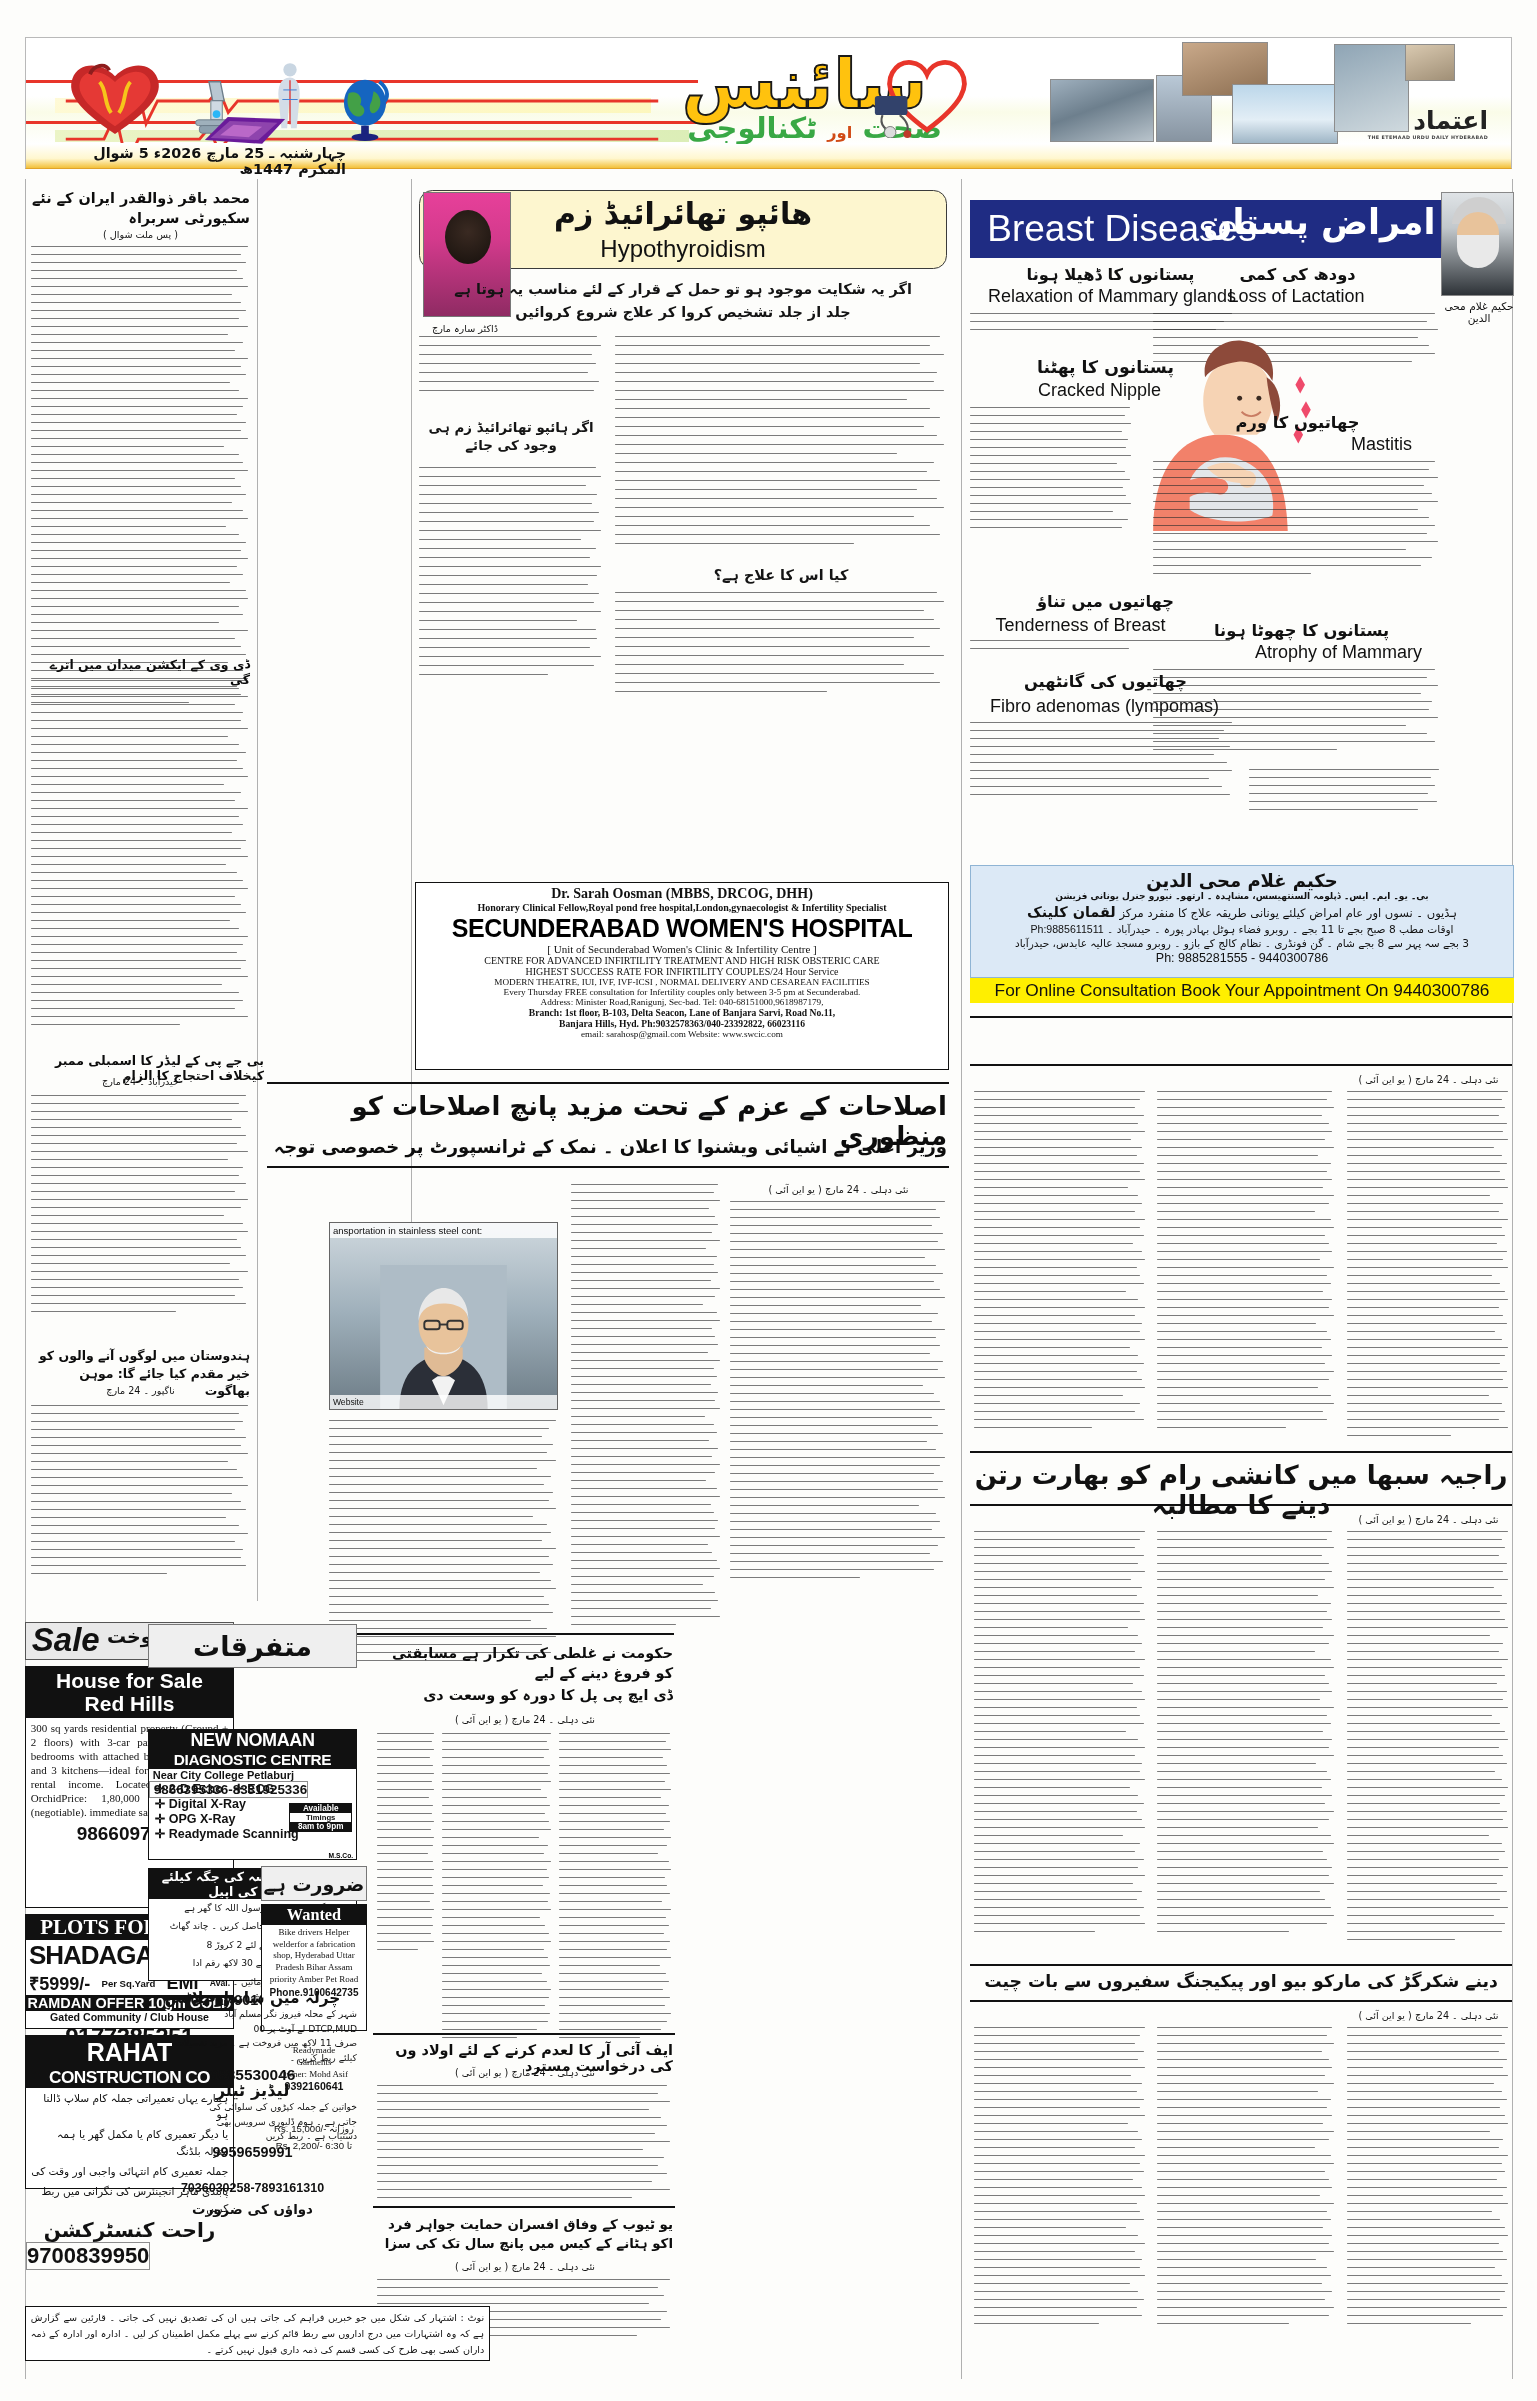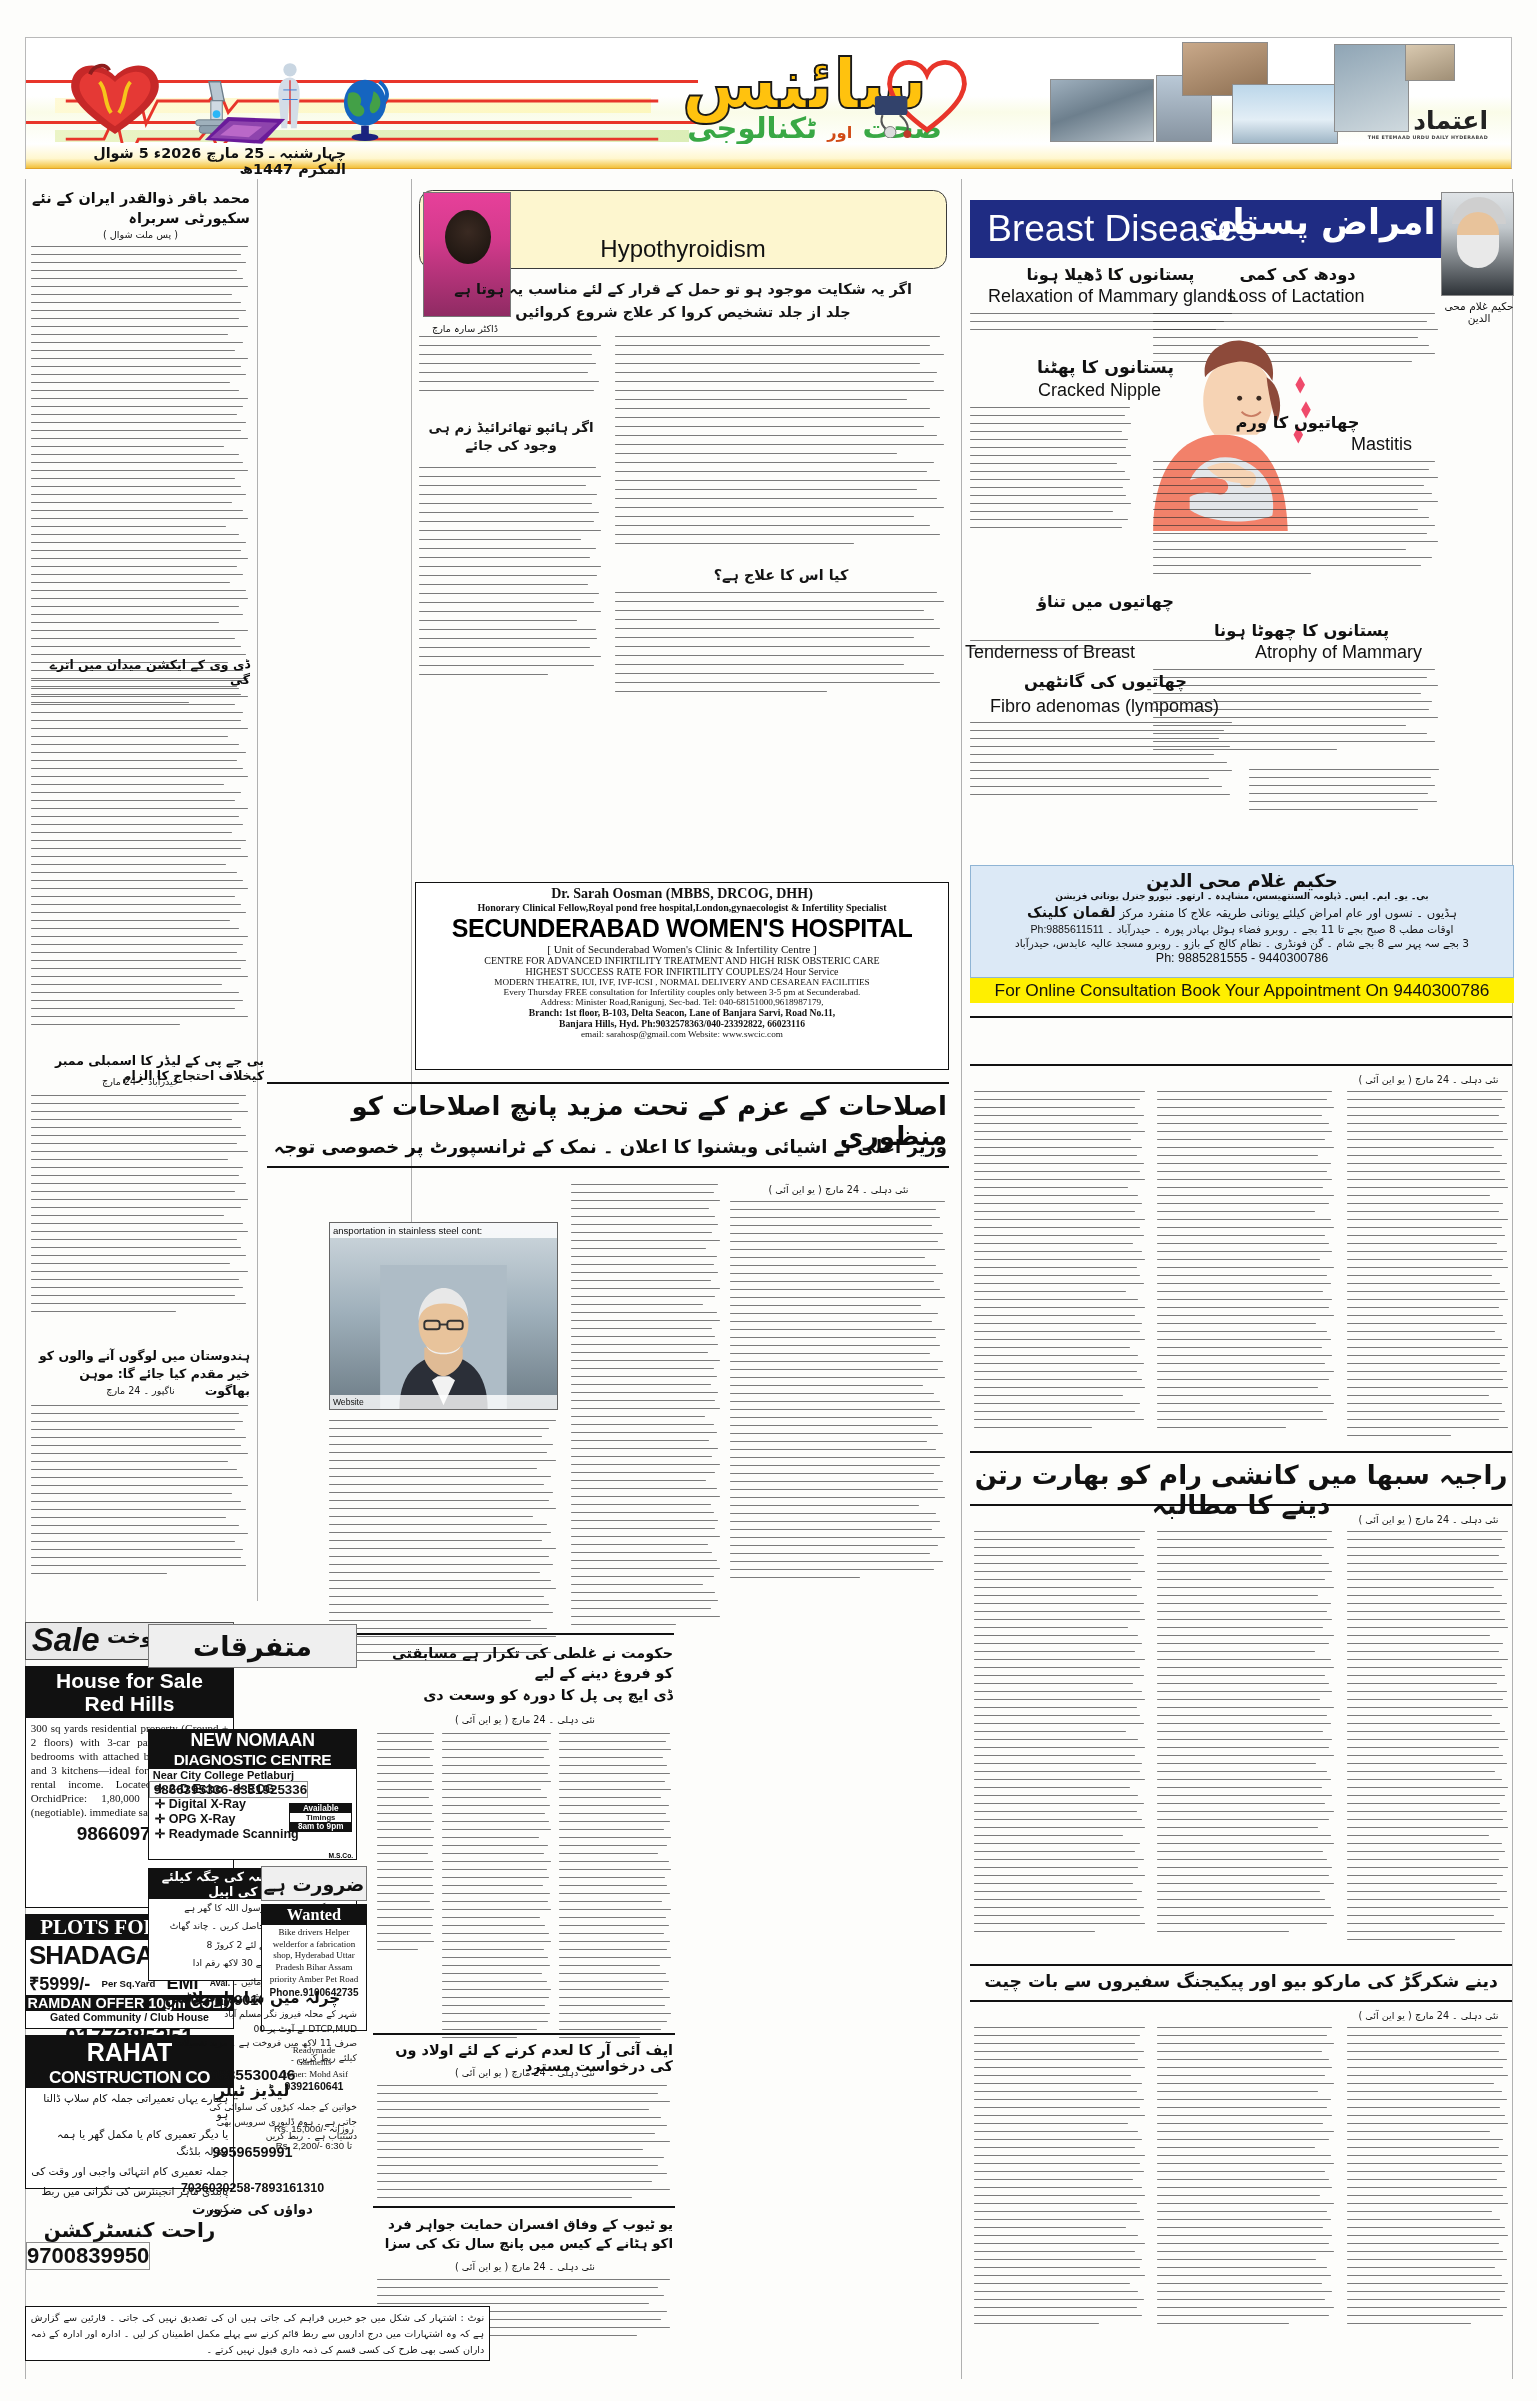--- a/index.html
+++ b/index.html
@@ -454,20 +454,21 @@
   <div class="datestrip"></div>
   <div class="datetext">چہارشنبہ ـ 25 مارچ 2026ء 5 شوال المکرم 1447ھ</div>
 
   <div class="vrule" style="left:257px; top:179px; height:1422px;"></div>
   <div class="vrule" style="left:411px; top:179px; height:1114px;"></div>
   <div class="vrule" style="left:961px; top:179px; height:2200px;"></div>
   <div class="vrule" style="left:25px;  top:179px; height:2200px;"></div>
   <div class="vrule" style="left:1512px;top:179px; height:2200px;"></div>
 
   <div class="hypo-box">
+    <div class="hypo-ur">ھائپو تھائرائیڈ زم</div>
     <div class="hypo-en">Hypothyroidism</div>
   </div>
   <div class="author-photo">
       <div class="face"></div>
     </div>
   <div class="author-cap">ڈاکٹر سارہ مارچ</div>
 
   <div class="urdu" style="position:absolute; left:419px; top:281px; width:528px; font-size:14.4px; font-weight:bold; text-align:center;">اگر یہ شکایت موجود ہو تو حمل کے قرار کے لئے مناسب یہ ہوتا ہے</div>
   <div class="urdu" style="position:absolute; left:419px; top:304px; width:528px; font-size:14.4px; font-weight:bold; text-align:center;">جلد از جلد تشخیص کروا کر علاج شروع کروائیں</div>
 
@@ -635,21 +636,21 @@
     <i style="width:98%"></i>
       <i style="width:95%"></i>
       <i style="width:99%"></i>
       <i style="width:88%"></i>
     <i style="width:97%"></i>
       <i style="width:93%"></i>
       <i style="width:55%"></i>
   </div>
 
   <div class="term-ur" style="position:absolute; left:976px; top:592px; width:259px;">چھاتیوں میں تناؤ</div>
-  <div class="term-en" style="position:absolute; left:965px; top:615px; width:231px; text-align:left;margin-top:27px;">Tenderness of Breast</div>
+  <div class="term-en" style="position:absolute; left:965px; top:615px; width:231px; text-align:center;">Tenderness of Breast</div>
   <div class="fakelines dense" style="position:absolute; left:970px; top:640px; width:265px;">
     <i style="width:98%"></i>
       <i style="width:60%"></i>
   </div>
 
   <div class="term-ur" style="position:absolute; left:1191px; top:621px; width:221px;">پستانوں کا چھوٹا ہونا</div>
   <div class="term-en" style="position:absolute; left:1239px; top:642px; width:183px; text-align:right;">Atrophy of Mammary</div>
   <div class="fakelines dense" style="position:absolute; left:1153px; top:669px; width:288px;">
     <i style="width:98%"></i>
       <i style="width:95%"></i>

